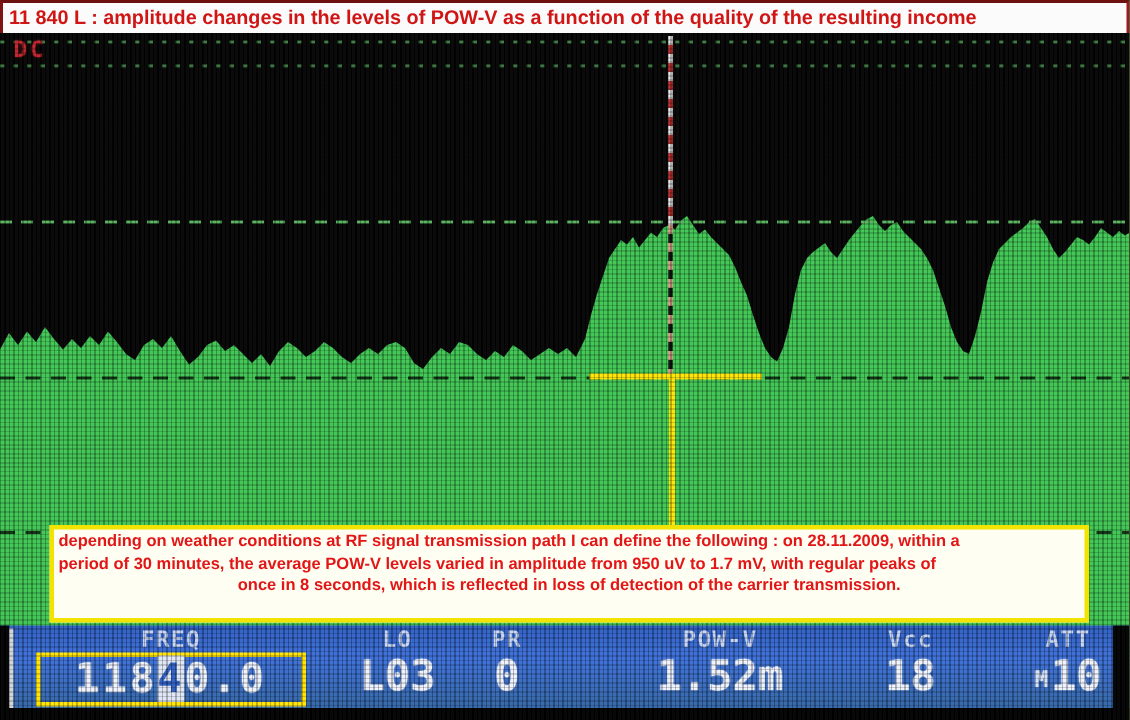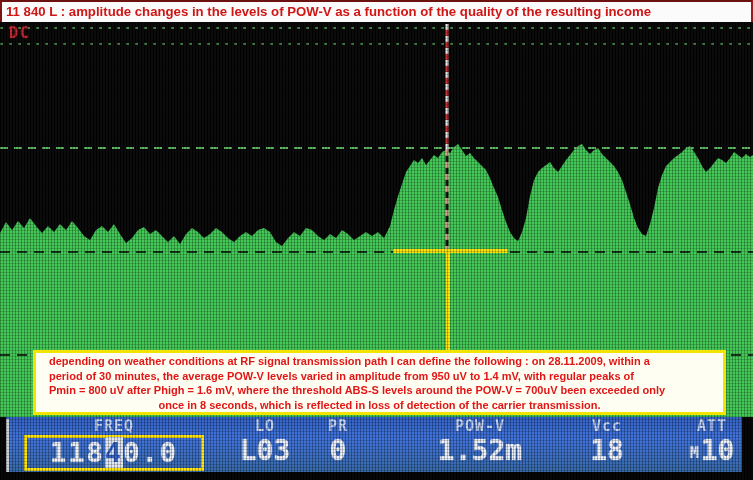--- a/index.html
+++ b/index.html
@@ -28,21 +28,21 @@
   
   .texture{position:absolute;left:0;top:22px;width:753px;height:458px;z-index:3;pointer-events:none;
     background-image:
       repeating-linear-gradient(90deg, rgba(0,0,0,0.25) 0 1px, rgba(255,255,255,0.03) 1px 3px),
       repeating-linear-gradient(0deg, rgba(0,0,0,0.18) 0 1px, transparent 1px 3px);}
 
   
   .annotation{position:absolute;left:33px;top:350px;width:693px;height:65px;z-index:4;
               background:#fffef2;border:3px solid #f2e400;box-sizing:border-box;
               color:#e21616;font-weight:bold;font-size:11px;line-height:14.6px;
-              padding:1px 13px;white-space:nowrap;overflow:hidden;}
+              padding:1px 3px;white-space:nowrap;overflow:hidden;}
   .annotation .ln-center{text-align:center;}
 
   
   .meter-bar{position:absolute;left:0;top:417px;width:753px;height:55px;z-index:1;
              background:linear-gradient(#2e5ec2,#3b6fd9 40%,#36a 95%);
              font-family:"DejaVu Sans Mono",monospace;font-weight:bold;}
   .m-col{position:absolute;top:0;height:55px;text-align:center;}
   .m-label{font-size:15px;letter-spacing:1px;color:#c7d6f5;height:17px;line-height:18px;}
   .m-value{font-size:28px;line-height:34px;color:#eef3ff;text-shadow:0 0 1px #fff;}
   .col-freq{left:24px;width:180px;}
@@ -87,22 +87,21 @@
     <line id="marker-mid-base" class="mk" x1="447" y1="128" x2="447" y2="229"></line>
     <line id="marker-mid-dark" class="mk" x1="447" y1="128" x2="447" y2="229"></line>
     <line id="crosshair-h" class="mk" x1="393" y1="229" x2="508" y2="229"></line>
     <line id="crosshair-v" class="mk" x1="448" y1="229" x2="448" y2="330"></line>
   </svg>
 
   <div class="dc-label">DC</div>
 
   <div class="annotation">
     <div>depending on weather conditions at RF signal transmission path I can define the following : on 28.11.2009, within a</div>
-    <div>period of 30 minutes, the average POW-V levels varied in amplitude from 950 uV to 1.4 mV, with regular peaks of</div>
-    <div>Pmin = 800 uV after Phigh = 1.6 mV, where the threshold ABS-S levels around the POW-V = 700uV been exceeded only</div>
+    <div>period of 30 minutes, the average POW-V levels varied in amplitude from 950 uV to 1.7 mV, with regular peaks of</div>
     <div class="ln-center">once in 8 seconds, which is reflected in loss of detection of the carrier transmission.</div>
   </div>
 
   <div class="meter-bar">
     <div class="m-col col-freq">
       <div class="m-label">FREQ</div>
       <div class="freq-box"><span>118</span><span class="cursor">4</span><span>0.0</span></div>
     </div>
     <div class="m-col col-lo">
       <div class="m-label">LO</div>

